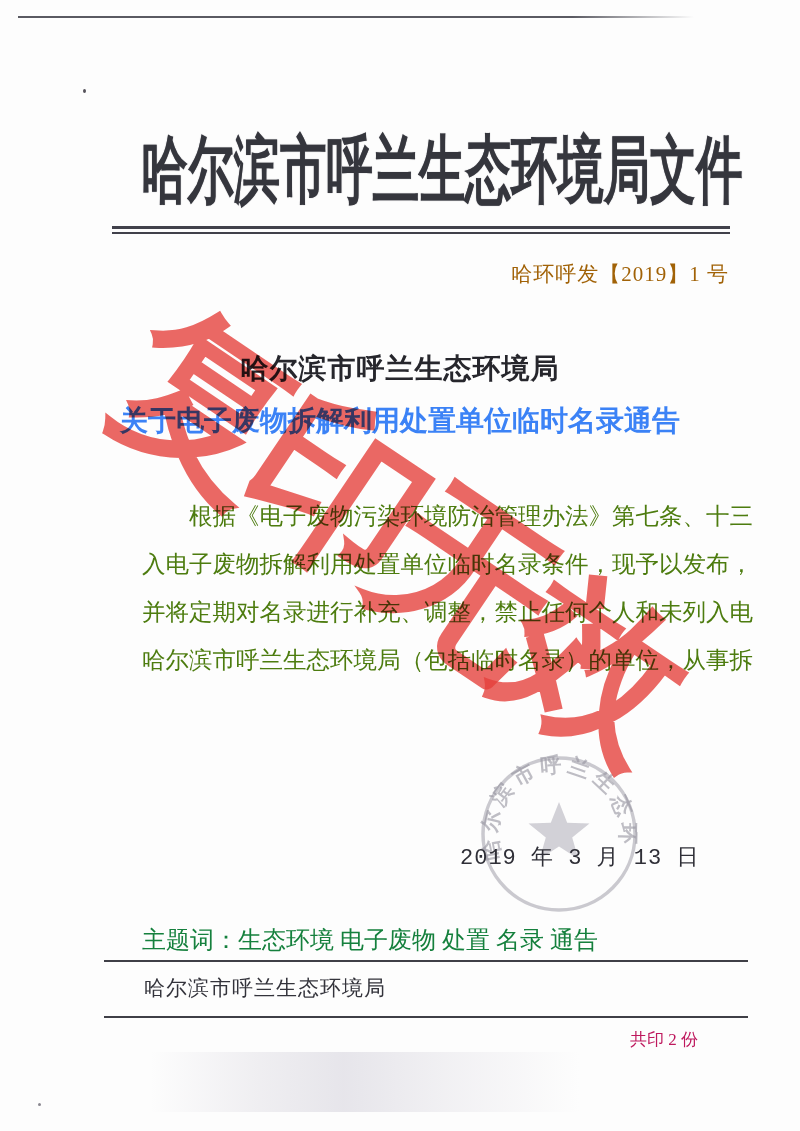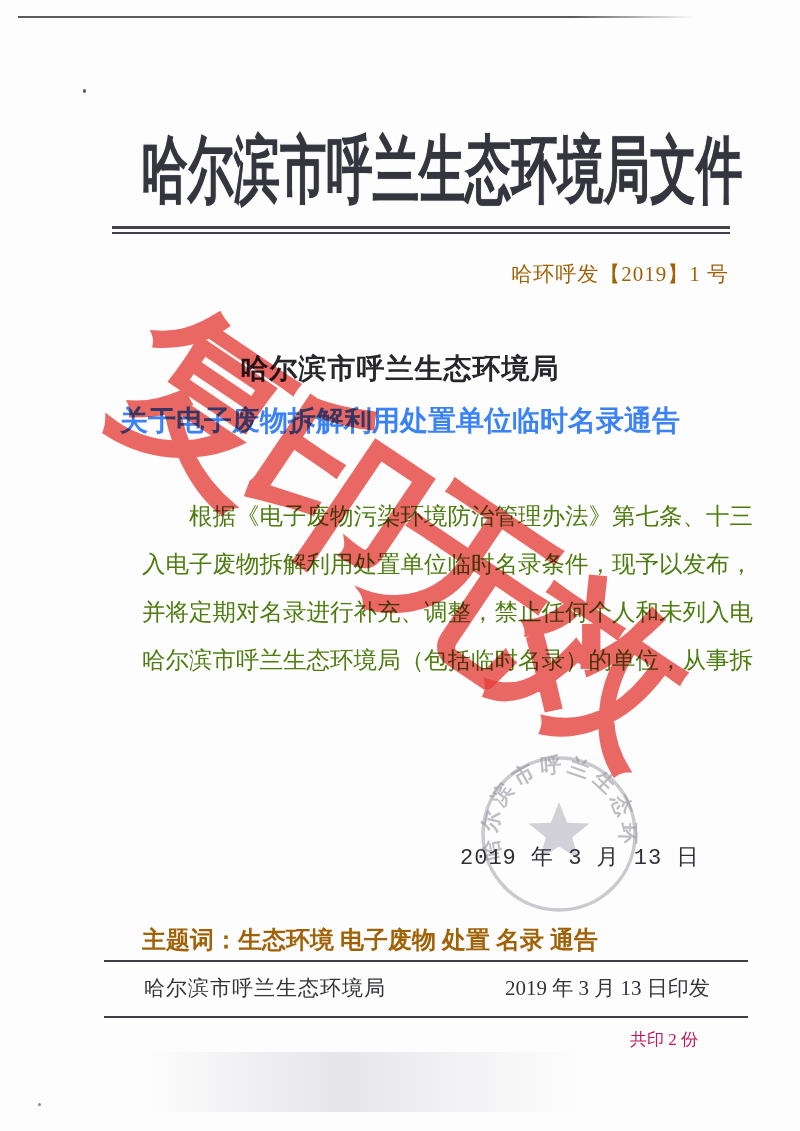--- a/index.html
+++ b/index.html
@@ -60,21 +60,21 @@
 
   .seal{left:477px;top:750px;width:164px;height:164px;}
 
   .issue-date{
     left:460px;top:842px;width:240px;
     font-size:22px;color:#2f2f37;letter-spacing:1px;font-family:Liberation Mono, monospace;
   }
 
   .subject-line{
     left:142px;top:924px;width:560px;
-    font-size:24px;font-weight:bold;color:#a16207;
+    font-size:24px;font-weight:normal;color:#15803d;
   }
   .rule{left:104px;width:644px;height:2px;background:#3f3f47;}
   .rule-a{top:960px;}
   .rule-b{top:1016px;}
   .issuer{
     left:144px;top:974px;font-size:21px;color:#33333b;letter-spacing:1px;
   }
   .print-date{
     left:505px;top:974px;width:215px;font-size:21px;color:#33333b;
   }
@@ -145,21 +145,20 @@
 
   <div class="abs issue-date">2019 年 3 月 13 日</div>
 
   <div class="abs subject-line">
     <span>主题词：</span><span>生态环境 电子废物 处置 名录 通告</span>
   </div>
 
   <div class="abs rule rule-a"></div>
 
   <div class="abs issuer">哈尔滨市呼兰生态环境局</div>
-  <div class="abs print-date">2019 年 3 月 13 日印发</div>
 
   <div class="abs rule rule-b"></div>
 
   <div class="abs copies">共印 2 份</div>
 
   <div class="abs bottom-smudge"></div>
 
   <div class="abs watermark">复印无效</div>
 
 </div>

